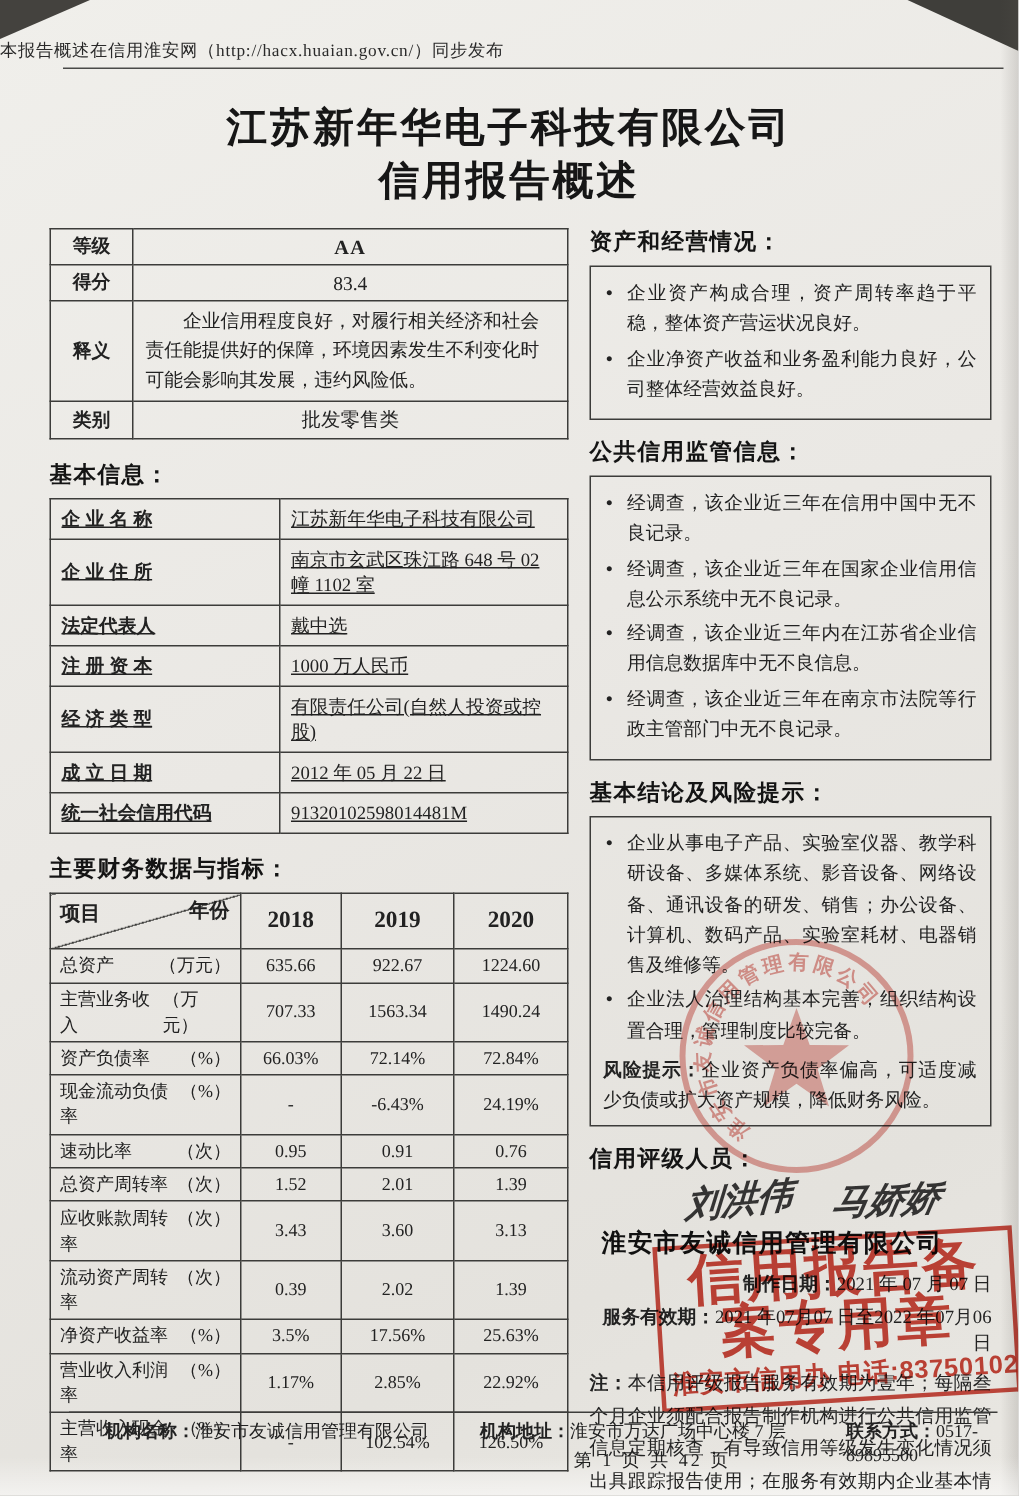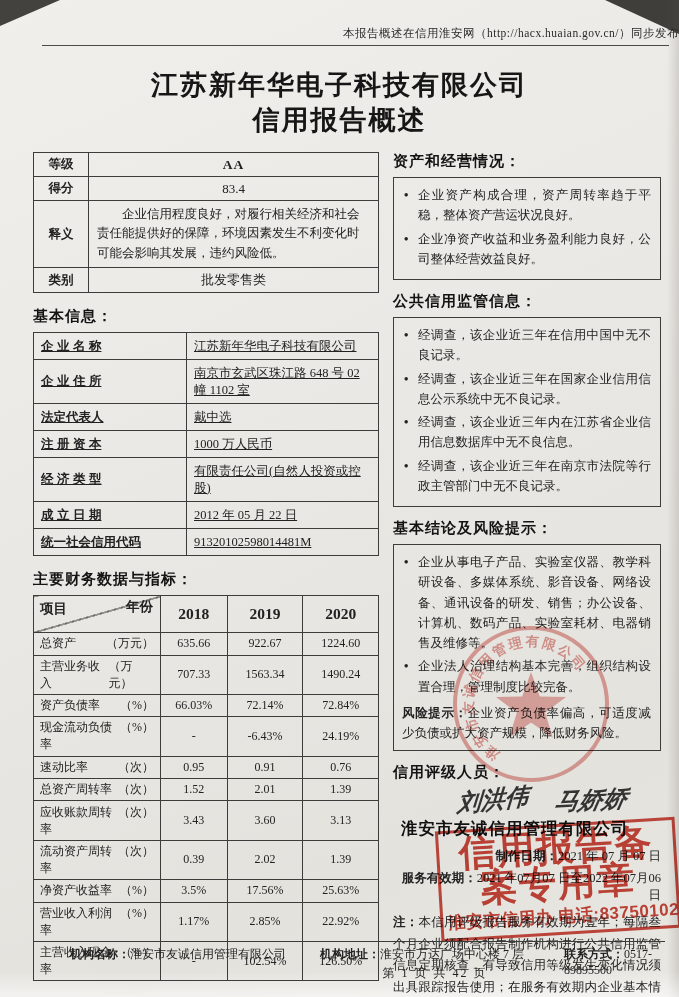--- a/index.html
+++ b/index.html
@@ -8,21 +8,21 @@
     background:linear-gradient(155deg,#f0efeb 0%,#eae8e4 45%,#e4e2dd 80%,#e9e7e2 100%);
     font-family:"Liberation Serif",serif;}
   .corner{position:absolute;width:0;height:0;}
   .corner.tl{top:0;left:0;border-top:26px solid #44423e;border-right:60px solid transparent;}
   .corner.tr{top:0;right:0;border-top:34px solid #3f3e3a;border-left:74px solid transparent;}
   .edge-right{position:absolute;top:0;right:0;width:12px;height:100%;
     background:linear-gradient(to right,rgba(0,0,0,0),rgba(90,85,80,.18));}
   .edge-bottom{position:absolute;left:0;bottom:0;width:100%;height:26px;
     background:linear-gradient(to bottom,rgba(255,255,255,0),rgba(255,255,255,.55));}
 
-  .hdr{position:absolute;top:26px;left:0;width:100%;text-align:right;
+  .hdr{position:absolute;top:26px;left:0;width:100%;text-align:left;
     font-size:11.5px;color:#2a2a2a;letter-spacing:.5px;}
   .hdr-line{position:absolute;top:45px;left:42px;right:10px;border-top:1.6px solid #4a4a48;}
 
   .title{position:absolute;top:68px;left:0;width:100%;text-align:center;
     font-family:"Liberation Sans",sans-serif;font-weight:bold;font-size:27px;
     line-height:1.3;color:#161616;letter-spacing:2px;}
 
   .cols{position:absolute;top:152px;left:33px;width:628px;display:flex;gap:14px;}
   .col-l{width:346px;flex:0 0 346px;}
   .col-r{flex:1;min-width:0;}

